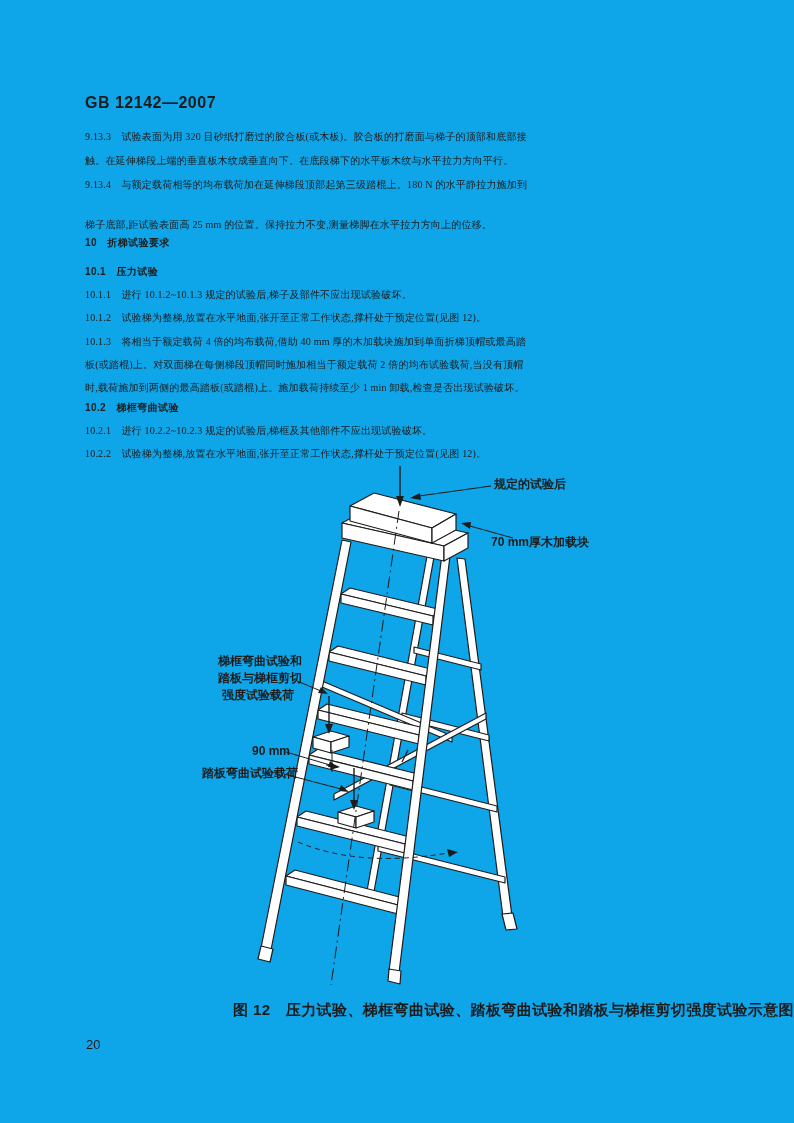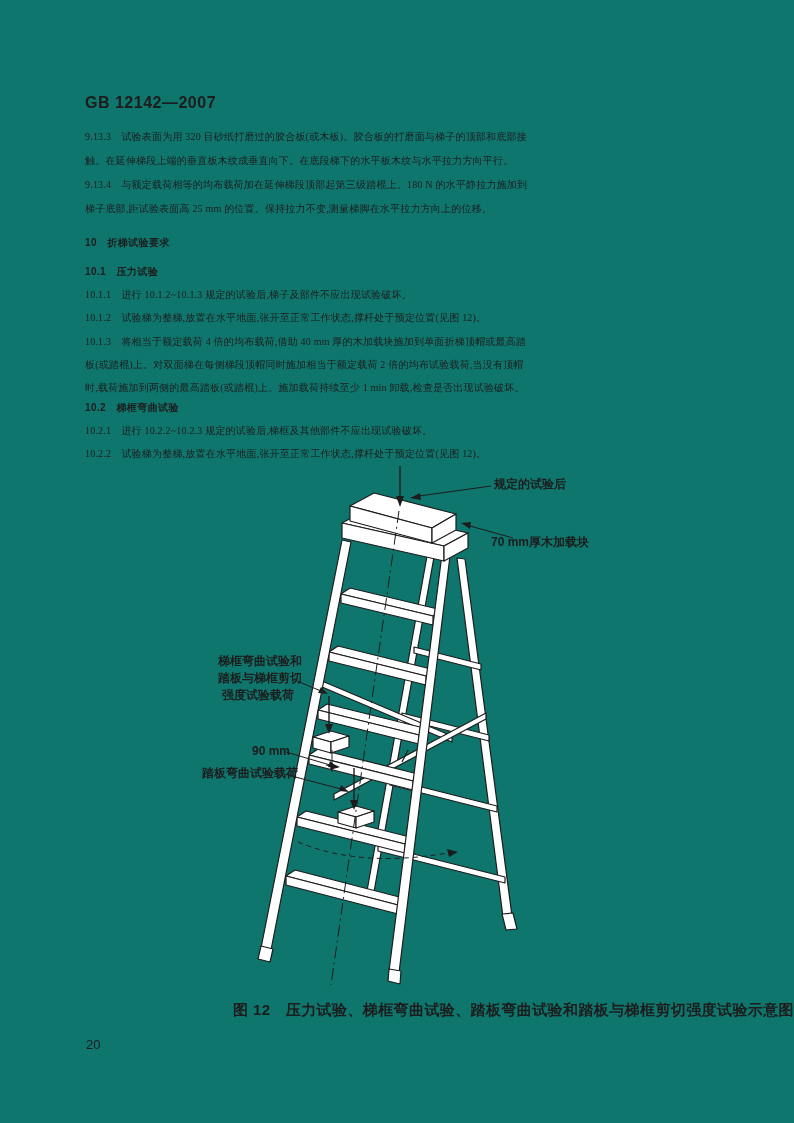--- a/index.html
+++ b/index.html
@@ -1,18 +1,18 @@
 <!DOCTYPE html>
 <html><head>
 <meta charset="utf-8">
 <style>
   html,body{margin:0;padding:0;background:#e8e8e8;}
   .page{
     position:relative;width:794px;height:1123px;margin:0 auto;
-    background:#0f766e;overflow:hidden;
+    background:#0ea5e9;overflow:hidden;
     font-family:"Liberation Serif","DejaVu Serif",serif;
     color:#1c1c1c;
   }
   .hdr{
     position:absolute;left:85px;top:94px;font-size:16px;font-weight:bold;
     font-family:"Liberation Sans","DejaVu Sans",sans-serif;letter-spacing:.5px;
     white-space:nowrap;
   }
   .tline{
     position:absolute;left:85px;height:22px;line-height:22px;font-size:10px;
@@ -43,21 +43,21 @@
 </head>
 <body>
 
 <div class="page">
 
   <div class="hdr">GB 12142—2007</div>
 
   <div class="tline" style="top:126px">9.13.3　试验表面为用 320 目砂纸打磨过的胶合板(或木板)。胶合板的打磨面与梯子的顶部和底部接</div>
   <div class="tline" style="top:150px">触。在延伸梯段上端的垂直板木纹成垂直向下。在底段梯下的水平板木纹与水平拉力方向平行。</div>
   <div class="tline" style="top:174px">9.13.4　与额定载荷相等的均布载荷加在延伸梯段顶部起第三级踏棍上。180 N 的水平静拉力施加到</div>
-  <div class="tline" style="top:198px">梯子底部,距试验表面高 25 mm 的位置。保持拉力不变,测量梯脚在水平拉力方向上的位移。</div>
+  <div class="tline" style="top:214px">梯子底部,距试验表面高 25 mm 的位置。保持拉力不变,测量梯脚在水平拉力方向上的位移。</div>
   <div class="tline hd" style="top:232px">10　折梯试验要求</div>
   <div class="tline hd" style="top:261px">10.1　压力试验</div>
   <div class="tline" style="top:284px">10.1.1　进行 10.1.2~10.1.3 规定的试验后,梯子及部件不应出现试验破坏。</div>
   <div class="tline" style="top:307px">10.1.2　试验梯为整梯,放置在水平地面,张开至正常工作状态,撑杆处于预定位置(见图 12)。</div>
   <div class="tline" style="top:331px">10.1.3　将相当于额定载荷 4 倍的均布载荷,借助 40 mm 厚的木加载块施加到单面折梯顶帽或最高踏</div>
   <div class="tline" style="top:354px">板(或踏棍)上。对双面梯在每侧梯段顶帽同时施加相当于额定载荷 2 倍的均布试验载荷,当没有顶帽</div>
   <div class="tline" style="top:377px">时,载荷施加到两侧的最高踏板(或踏棍)上。施加载荷持续至少 1 min 卸载,检查是否出现试验破坏。</div>
   <div class="tline hd" style="top:397px">10.2　梯框弯曲试验</div>
   <div class="tline" style="top:420px">10.2.1　进行 10.2.2~10.2.3 规定的试验后,梯框及其他部件不应出现试验破坏。</div>
   <div class="tline" style="top:443px">10.2.2　试验梯为整梯,放置在水平地面,张开至正常工作状态,撑杆处于预定位置(见图 12)。</div>

